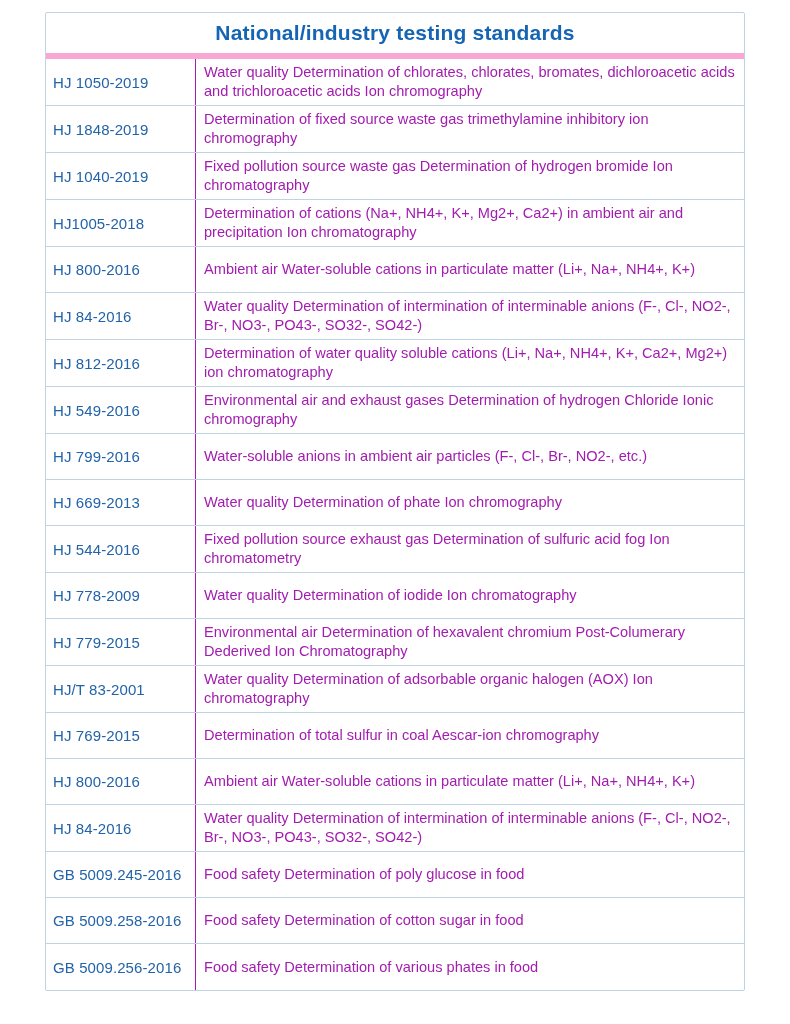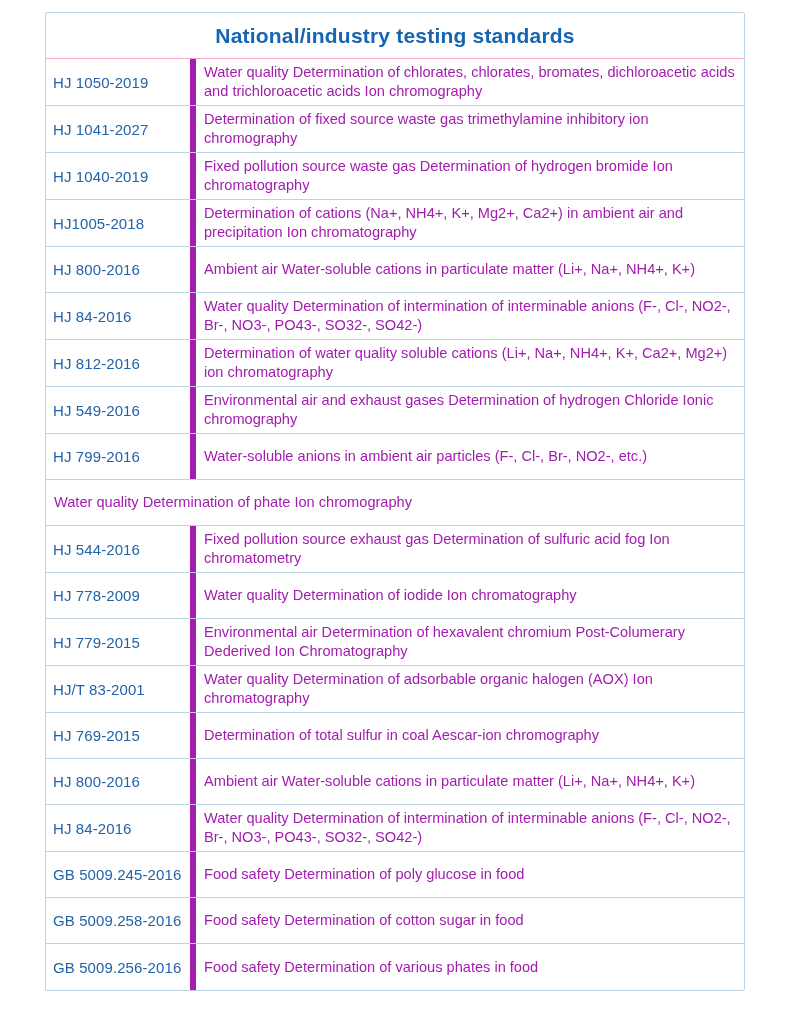--- a/index.html
+++ b/index.html
@@ -23,42 +23,42 @@
     border-radius: 2px;
     border-collapse: collapse;
     box-sizing: border-box;
     background: #ffffff;
   }
   .table-header {
     height: 46px;
     display: flex;
     align-items: center;
     justify-content: center;
-    border-bottom: 1px solid #f9a8d4;
+    border-bottom: 6px solid #f9a8d4;
     box-sizing: border-box;
   }
   .table-title {
     color: #1565b4;
     font-size: 21px;
     font-weight: bold;
     letter-spacing: 0.2px;
   }
   .t-row {
     display: flex;
     min-height: 46px;
     border-bottom: 1px solid #bed3e3;
     box-sizing: border-box;
   }
   .t-row:last-child {
     border-bottom: none;
   }
   .cell-code {
     width: 150px;
     flex: 0 0 150px;
-    border-right: 6px solid #a21caf;
+    border-right: 1px solid #a21caf;
     box-sizing: border-box;
     display: flex;
     align-items: center;
     padding: 4px 2px 4px 7px;
     color: #2263a9;
     font-size: 15px;
     letter-spacing: 0.1px;
   }
   .cell-desc {
     flex: 1 1 auto;
@@ -79,21 +79,21 @@
     <span class="table-title">National/industry testing standards</span>
   </div>
   <div id="rows-container">
 
       <div class="t-row">
         <div class="cell-code">HJ 1050-2019</div>
         <div class="cell-desc">Water quality Determination of chlorates, chlorates, bromates, dichloroacetic acids and trichloroacetic acids Ion chromography</div>
       </div>
 
       <div class="t-row">
-        <div class="cell-code">HJ 1041-2027</div>
+        <div class="cell-code">HJ 1848-2019</div>
         <div class="cell-desc">Determination of fixed source waste gas trimethylamine inhibitory ion chromography</div>
       </div>
 
       <div class="t-row">
         <div class="cell-code">HJ 1040-2019</div>
         <div class="cell-desc">Fixed pollution source waste gas Determination of hydrogen bromide Ion chromatography</div>
       </div>
 
 
       <div class="t-row">
@@ -120,20 +120,21 @@
         <div class="cell-code">HJ 549-2016</div>
         <div class="cell-desc">Environmental air and exhaust gases Determination of hydrogen Chloride Ionic chromography</div>
       </div>
 
       <div class="t-row">
         <div class="cell-code">HJ 799-2016</div>
         <div class="cell-desc">Water-soluble anions in ambient air particles (F-, Cl-, Br-, NO2-, etc.)</div>
       </div>
 
       <div class="t-row">
+        <div class="cell-code">HJ 669-2013</div>
         <div class="cell-desc">Water quality Determination of phate Ion chromography</div>
       </div>
 
       <div class="t-row">
         <div class="cell-code">HJ 544-2016</div>
         <div class="cell-desc">Fixed pollution source exhaust gas Determination of sulfuric acid fog Ion chromatometry</div>
       </div>
 
       <div class="t-row">
         <div class="cell-code">HJ 778-2009</div>

